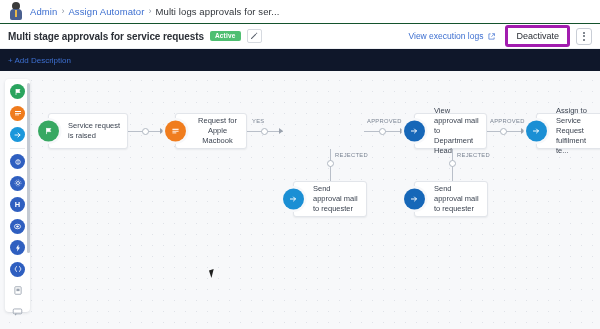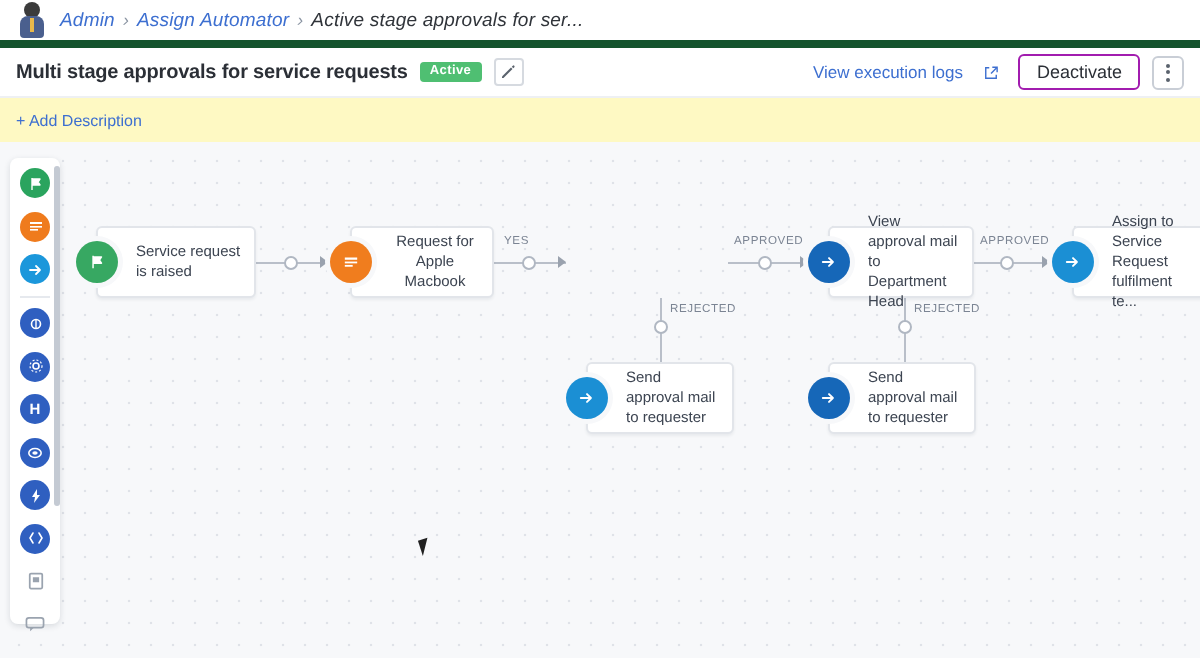--- a/index.html
+++ b/index.html
@@ -9,22 +9,22 @@
     font-family: "Liberation Sans", sans-serif;
     background: #ffffff;
     color: #2f3941;
   }
   #app { position: relative; width: 600px; height: 329px; }
 
   
   .breadcrumb-bar {
     position: absolute; left: 0; top: 0; width: 600px; height: 24px;
     background: #ffffff;
-    border-bottom: 4px solid #14532d;
-    display: flex; align-items: center; padding-left: 8px; font-style: italic;
+    border-bottom: 1px solid #14532d;
+    display: flex; align-items: center; padding-left: 8px;
   }
   .avatar {
     width: 16px; height: 18px; margin-right: 6px; flex: 0 0 auto;
     position: relative; margin-top: -1px;
   }
   .avatar .head {
     position: absolute; left: 4px; top: 0px; width: 8px; height: 8px;
     background: #3b3b3b; border-radius: 50%;
   }
   .avatar .body {
@@ -63,40 +63,40 @@
     line-height: 1; letter-spacing: .2px;
   }
   .icon-btn {
     width: 15px; height: 14px; border: 1px solid #d6dae0; border-radius: 2px;
     background: #fff; margin-left: 6px;
     display: flex; align-items: center; justify-content: center;
   }
   .spacer { flex: 1 1 auto; }
   .logs-link {
     font-size: 8.5px; color: #3d6fd0; white-space: nowrap;
-    display: flex; align-items: center; gap: 11px;
+    display: flex; align-items: center; gap: 5px;
   }
   .btn-outline {
     margin-left: 10px;
-    border: 1px solid #a21caf; border-radius: 3px; background: #fff;
+    border: 3px solid #a21caf; border-radius: 3px; background: #fff;
     font-size: 9px; color: #2b2f36; padding: 3px 8px; white-space: nowrap;
     font-family: "Liberation Sans", sans-serif;
   }
   .kebab-btn {
     margin-left: 6px; width: 16px; height: 17px;
     border: 1px solid #c9ced6; border-radius: 3px; background: #fff;
     display: flex; flex-direction: column; align-items: center;
     justify-content: center; gap: 1.5px;
   }
   .kebab-btn i { width: 2px; height: 2px; background: #5a626d; border-radius: 50%; display: block; }
 
   
   .desc-row {
     position: absolute; left: 0; top: 49px; width: 600px; height: 22px;
-    background: #fef9c3; display: flex; align-items: center; padding-left: 8px;
+    background: #0f172a; display: flex; align-items: center; padding-left: 8px;
   }
   .add-desc {
     font-size: 8px; color: #3d6fd0; white-space: nowrap;
   }
 
   
   .canvas {
     position: absolute; left: 0; top: 71px; width: 600px; height: 258px;
     background-color: #f7f8fa;
     background-image:
@@ -200,21 +200,21 @@
   <div class="breadcrumb-bar">
     <div class="avatar">
       <div class="head"></div>
         <div class="body"></div>
         <div class="tie"></div>
     </div>
     <span class="crumb">Admin</span>
     <span class="crumb-sep">›</span>
     <span class="crumb">Assign Automator</span>
     <span class="crumb-sep">›</span>
-    <span class="crumb last">Active stage approvals for ser...</span>
+    <span class="crumb last">Multi logs approvals for ser...</span>
   </div>
 
   <div class="title-bar">
     <span class="page-title">Multi stage approvals for service requests</span>
     <span class="status-badge">Active</span>
     <div class="icon-btn">
       <svg width="8" height="8" viewBox="0 0 16 16">
         <path d="M2 12.5L11 3.5l1.5 1.5-9 9H2z" fill="#5a626d"></path>
         <path d="M11.8 2.7l1.5 1.5 1-1a1 1 0 0 0 0-1.4l-.1-.1a1 1 0 0 0-1.4 0z" fill="#5a626d"></path>
       </svg>

